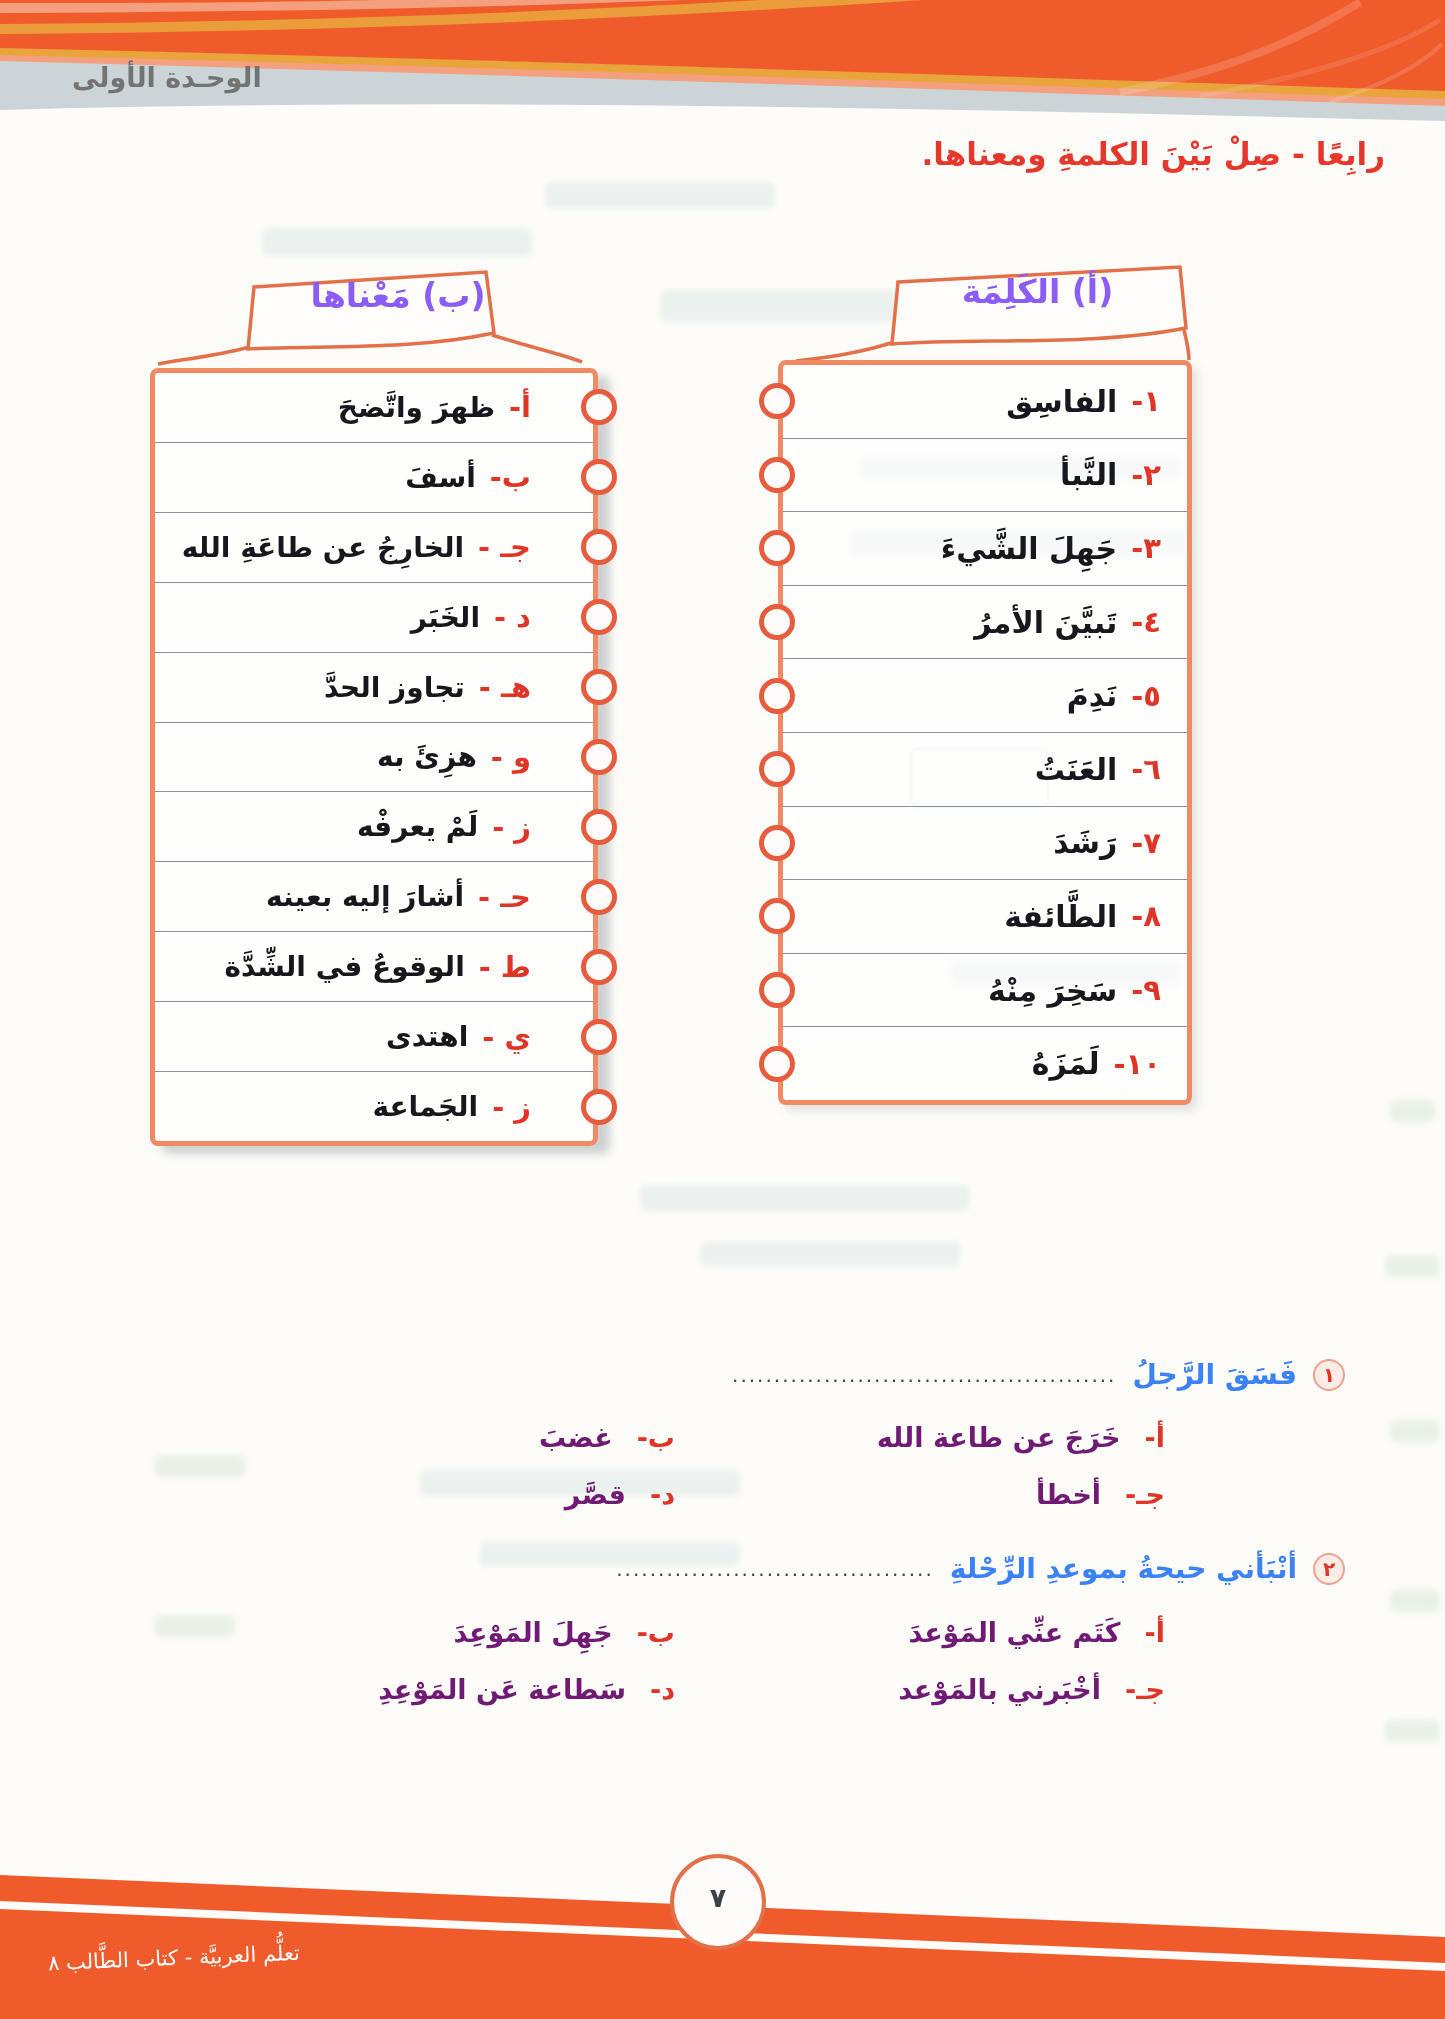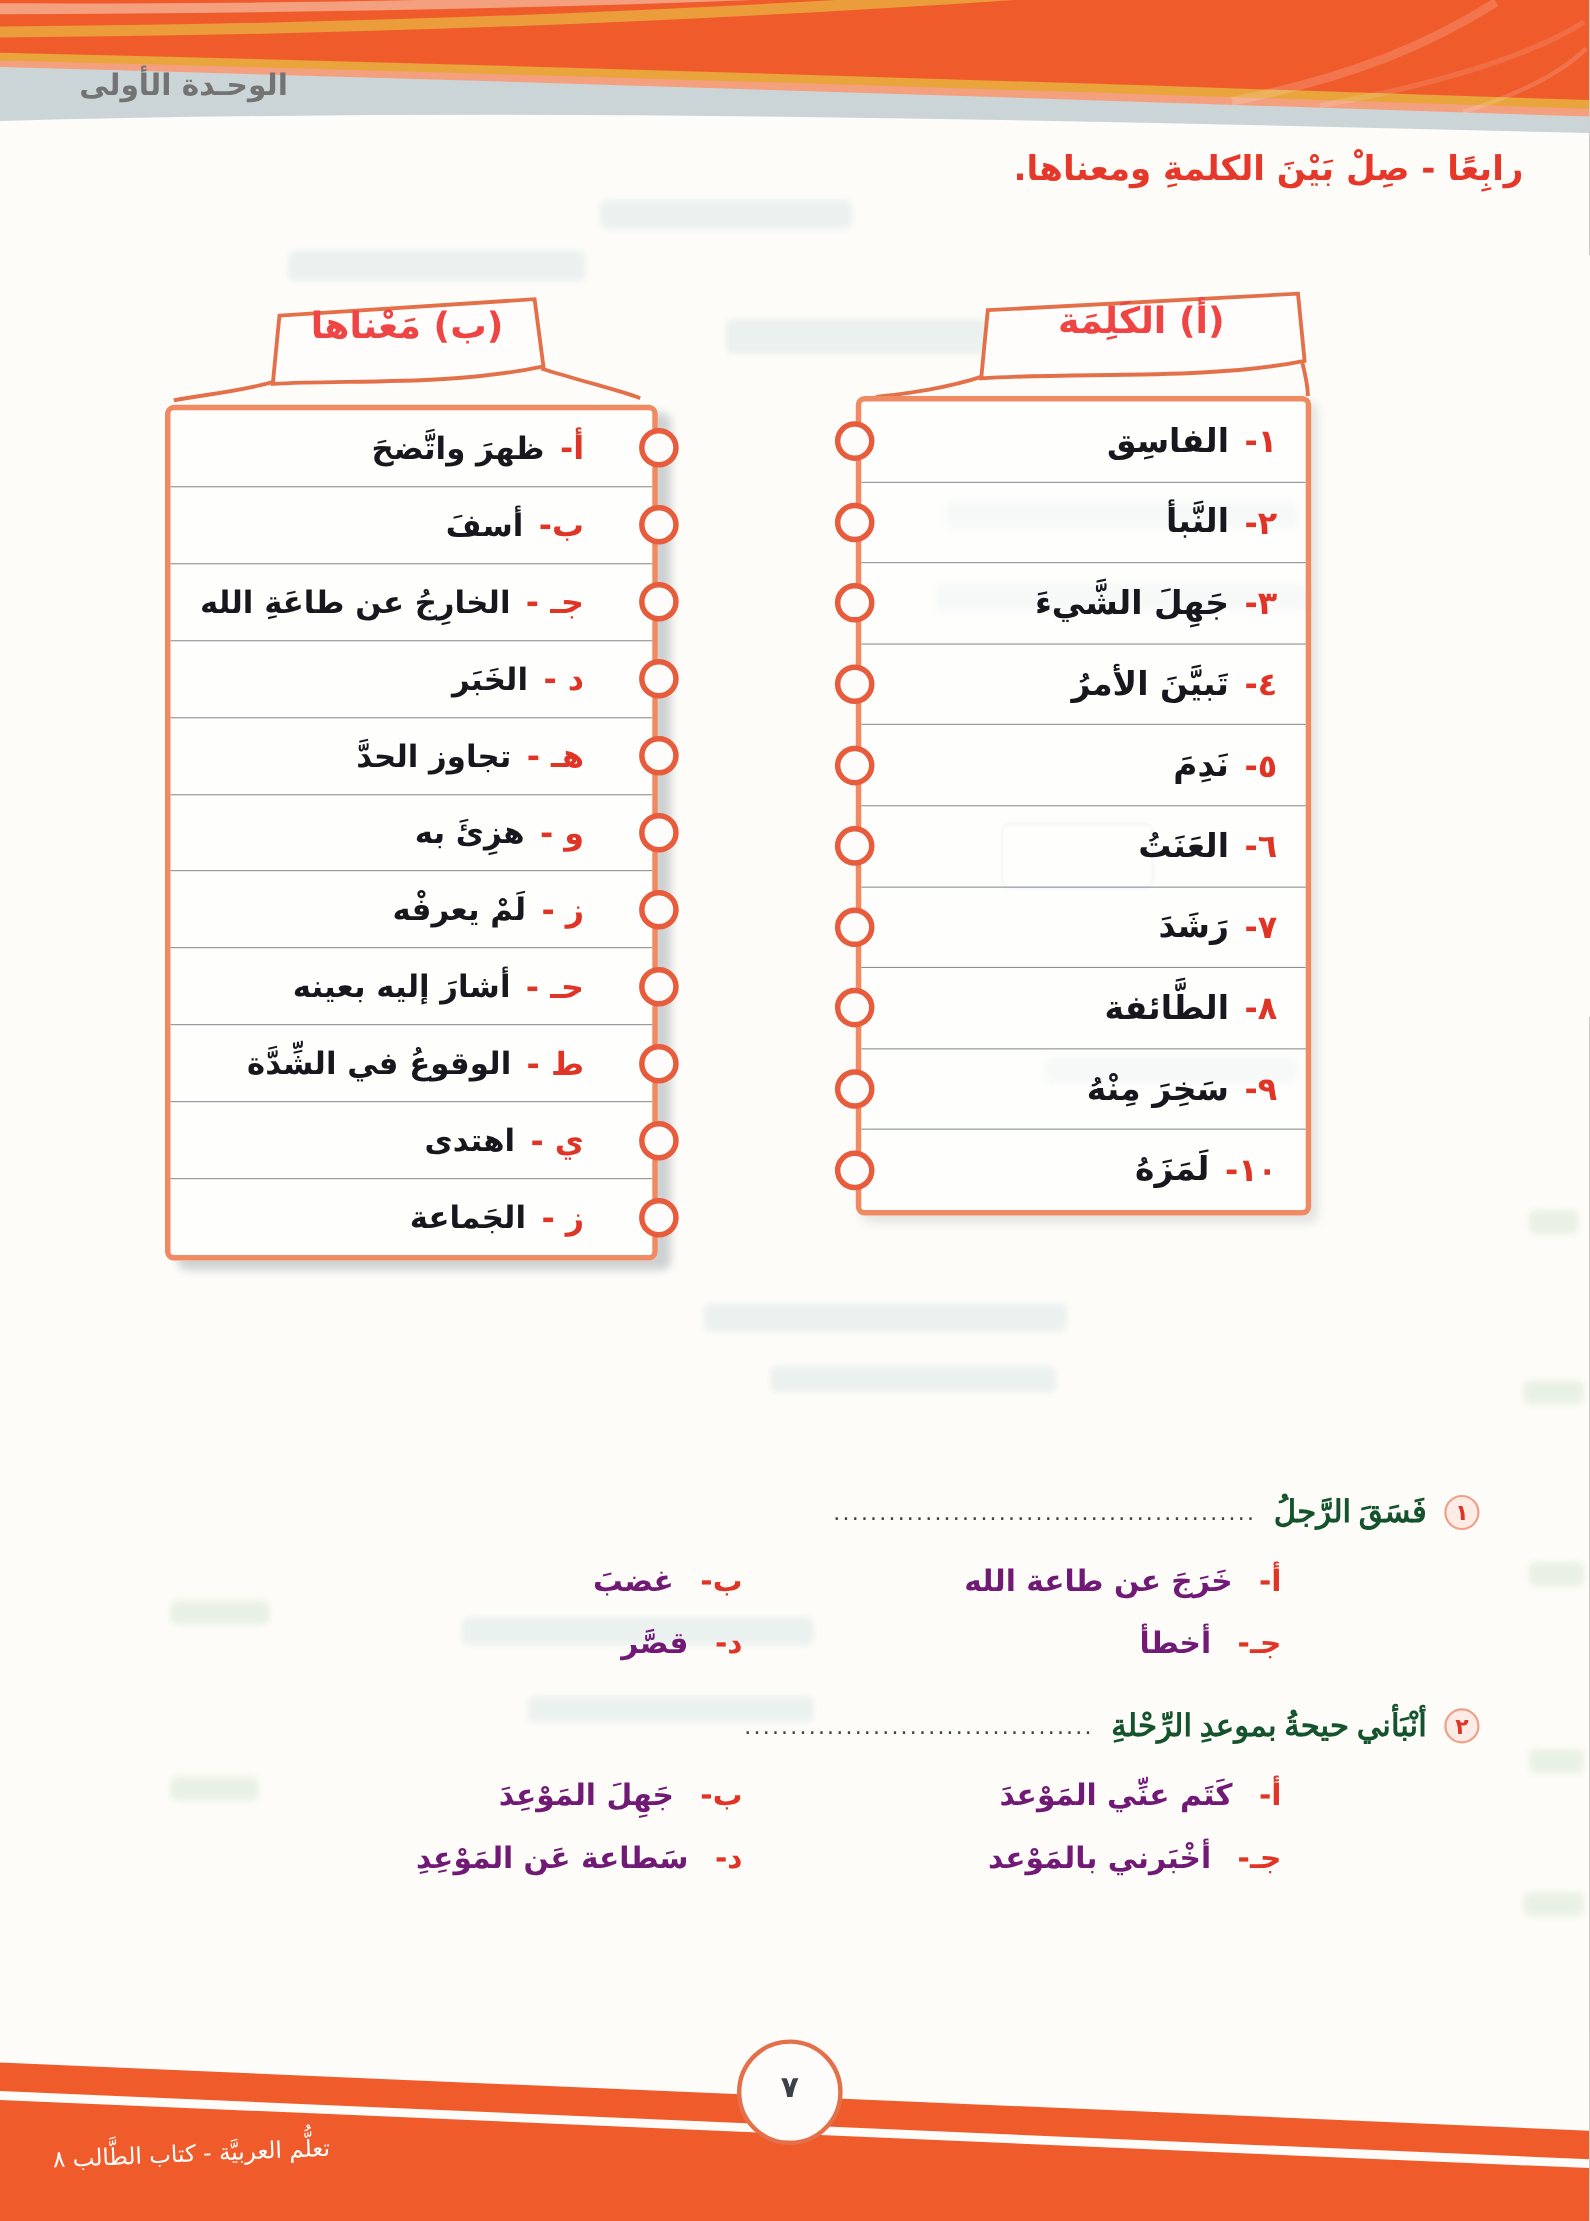--- a/index.html
+++ b/index.html
@@ -36,21 +36,21 @@
   .ex-title{
     position:absolute;direction:rtl;text-align:right;
     color:#e6372b;font-weight:bold;white-space:nowrap;
   }
   #ex4-title{top:136px;right:60px;font-size:31px;}
   #ex5-title{top:1288px;right:60px;font-size:29px;}
   
   .banner-svg{position:absolute;overflow:visible;}
   .banner-label{
     position:absolute;text-align:center;direction:rtl;
-    color:#ef4444;font-size:33px;font-weight:bold;white-space:nowrap;
+    color:#8b5cf6;font-size:33px;font-weight:bold;white-space:nowrap;margin-left:28px;
   }
   
   .match-table{
     position:absolute;
     border:5px solid #ef8a63;border-radius:8px;
     background:rgba(255,255,255,.6);
     display:flex;flex-direction:column;
   }
   #table-words{right:253px;top:360px;width:404px;height:735px;
     box-shadow:6px 6px 10px rgba(148,158,164,.25);}
@@ -78,21 +78,21 @@
   .q-line{
     position:absolute;right:100px;
     display:flex;direction:rtl;align-items:center;gap:16px;
   }
   .q-badge{
     width:32px;height:32px;box-sizing:border-box;flex:none;
     border:2px solid #f0a089;border-radius:50%;background:#fdece6;
     color:#e03427;font-size:20px;font-weight:bold;
     display:flex;align-items:center;justify-content:center;
   }
-  .q-text{color:#14532d;font-size:28px;font-weight:bold;white-space:nowrap;font-family:Liberation Serif, serif;}
+  .q-text{color:#3b82f6;font-size:28px;font-weight:bold;white-space:nowrap;}
   .q-dots{color:#444;font-size:20px;letter-spacing:2px;overflow:hidden;white-space:nowrap;}
   .opt-grid{
     position:absolute;right:280px;width:980px;
     display:grid;grid-template-columns:1fr 1fr;row-gap:26px;
     direction:rtl;
   }
   .opt{display:flex;direction:rtl;align-items:baseline;gap:24px;cursor:pointer;}
   .opt .letter{font-size:27px;margin-left:0;}
   .opt .opt-text{color:#701a75;font-size:27px;font-weight:bold;white-space:nowrap;}
   

